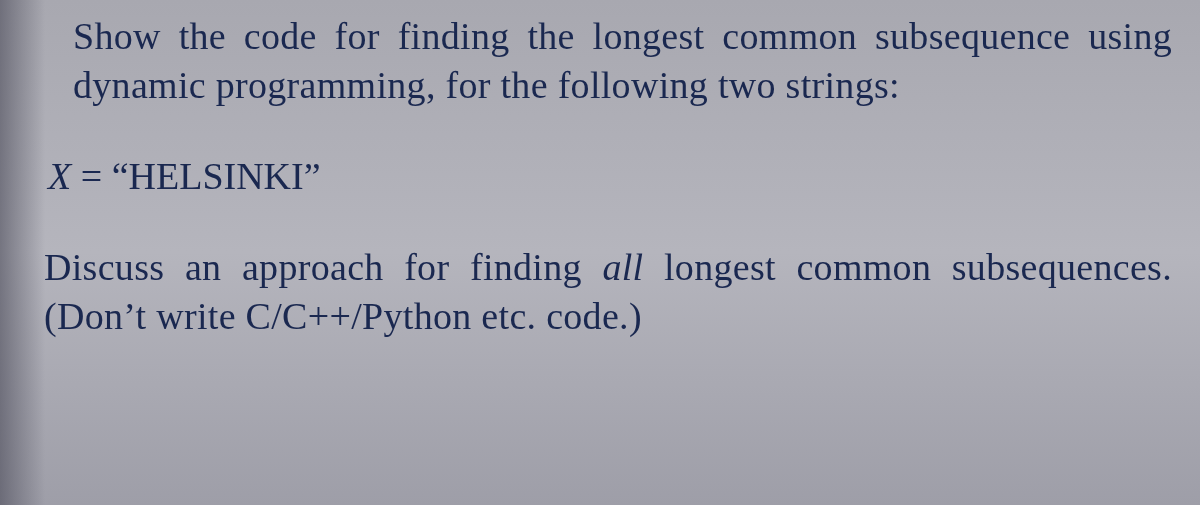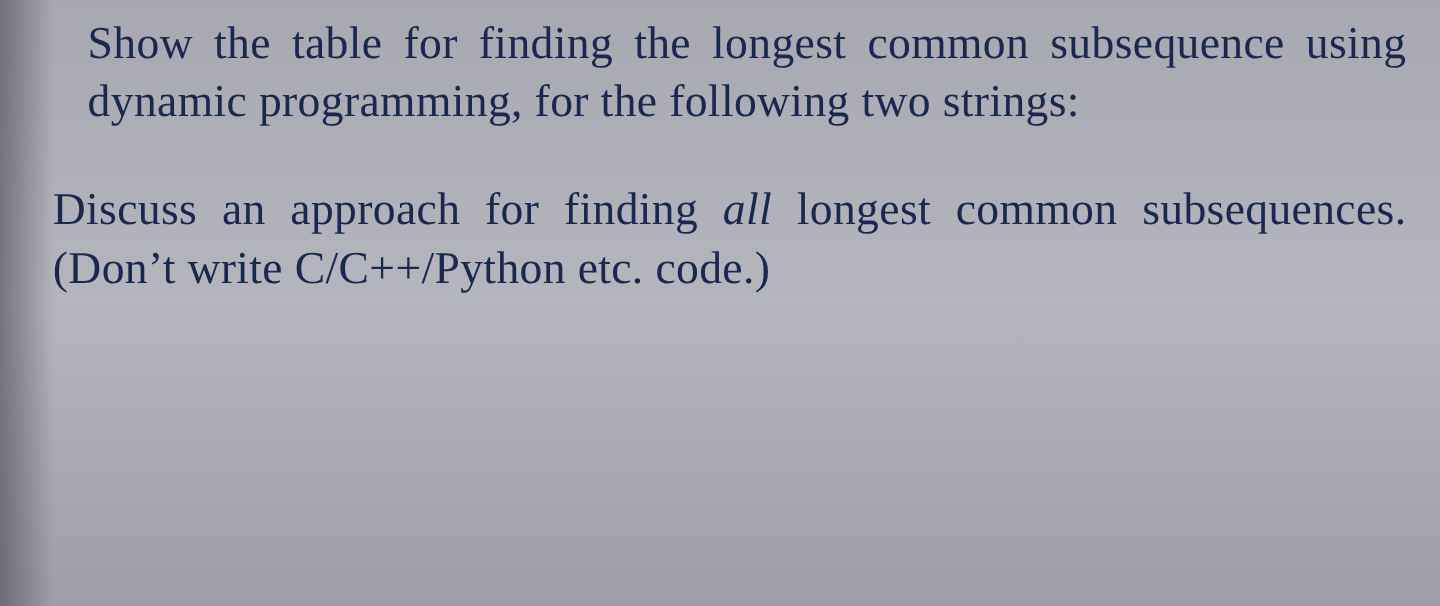--- a/index.html
+++ b/index.html
@@ -58,21 +58,24 @@
       letter-spacing: 0.3px;
     }
     .ital {
       font-style: italic;
     }
   </style>
 </head>
 <body>
 
 <div class="content">
-  <p class="para1">Show the table for finding the longest common sub­sequence using dynamic programming, for the fol­lowing two strings:</p>
+  <p class="para1">Show the code for finding the longest common sub­sequence using dynamic programming, for the fol­lowing two strings:</p>
 
   <div class="block">
+    <div>
+      <span class="var">X</span><span> = </span><span>“HELSINKI”</span>
+    </div>
   </div>
 
   <p class="para2">
     <span>Discuss an approach for finding </span><span class="ital">all</span><span> longest common subsequences. (Don’t write C/C++/Python etc. code.)</span>
   </p>
 </div>
 
 </body></html>

